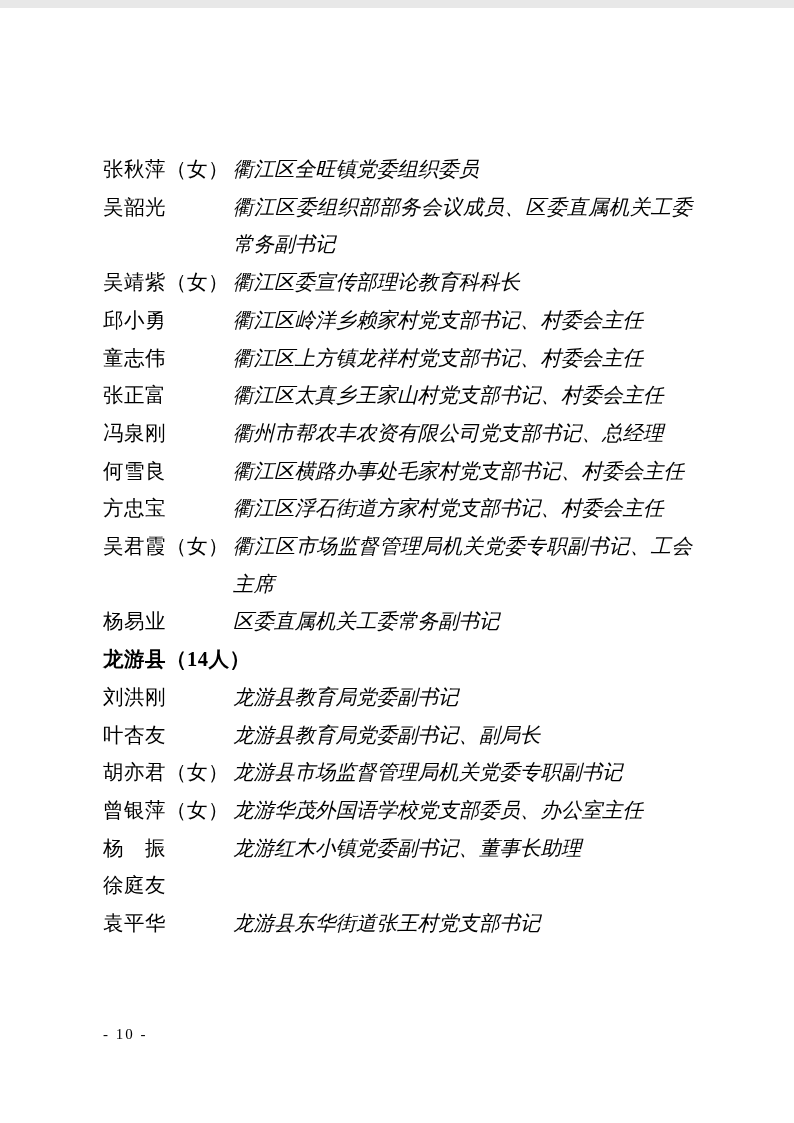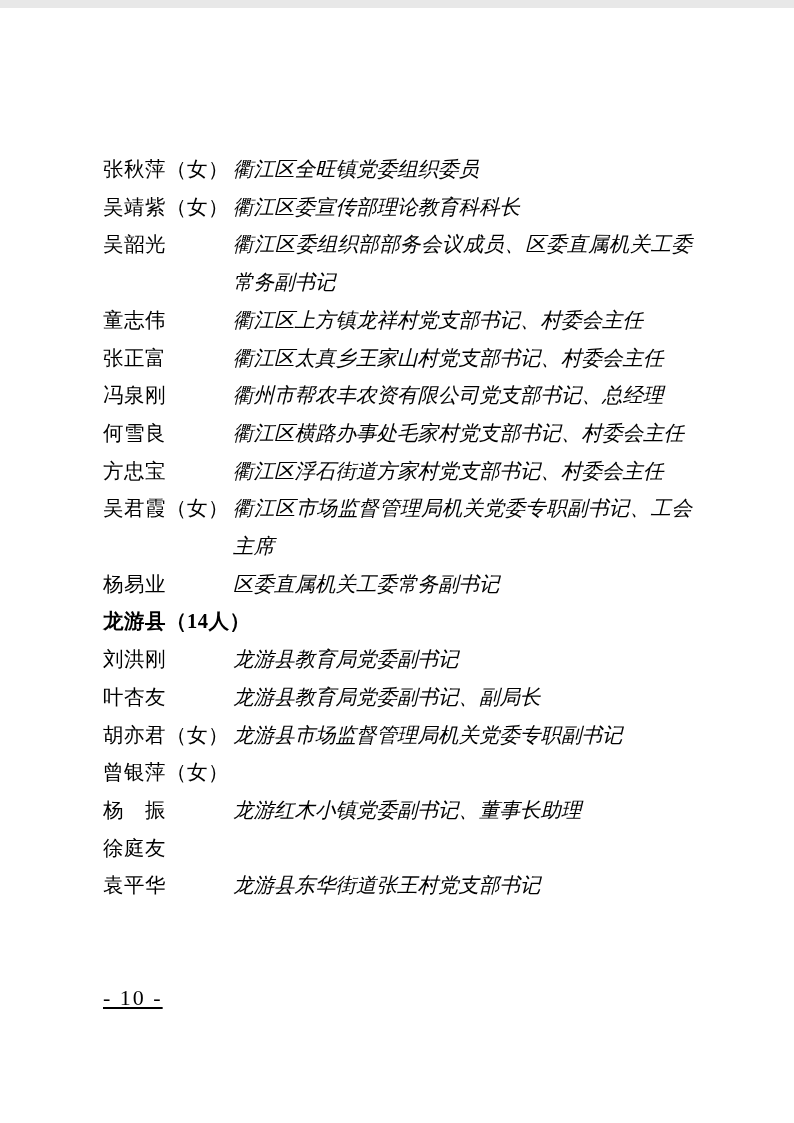--- a/index.html
+++ b/index.html
@@ -39,43 +39,46 @@
     font-style: italic;
   }
   .section {
     font-weight: bold;
     line-height: 37.7px;
     letter-spacing: 0.5px;
   }
   .footer {
     position: absolute;
     left: 103px;
-    top: 976px;
-    font-size: 22px;
+    top: 1012px;
+    font-size: 15px;
     letter-spacing: 2px;
     line-height: 28px;
-    text-decoration: underline;
   }
 </style>
 </head>
 <body>
 
 <div class="page">
   <div class="content">
       <div class="entry">
         <span class="name"><span>张秋萍</span><span>（女）</span></span>
         <span class="pos">衢江区全旺镇党委组织委员</span>
       </div>
       <div class="entry">
+        <span class="name"><span>吴韶光</span></span>
+        <span class="pos">衢江区委组织部部务会议成员、区委直属机关工委常务副书记</span>
+      </div>
+      <div class="entry">
         <span class="name"><span>吴靖紫</span><span>（女）</span></span>
         <span class="pos">衢江区委宣传部理论教育科科长</span>
       </div>
       <div class="entry">
-        <span class="name"><span>吴韶光</span></span>
-        <span class="pos">衢江区委组织部部务会议成员、区委直属机关工委常务副书记</span>
+        <span class="name"><span>邱小勇</span></span>
+        <span class="pos">衢江区岭洋乡赖家村党支部书记、村委会主任</span>
       </div>
       <div class="entry">
         <span class="name"><span>童志伟</span></span>
         <span class="pos">衢江区上方镇龙祥村党支部书记、村委会主任</span>
       </div>
       <div class="entry">
         <span class="name"><span>张正富</span></span>
         <span class="pos">衢江区太真乡王家山村党支部书记、村委会主任</span>
       </div>
       <div class="entry">
@@ -106,20 +109,21 @@
       <div class="entry">
         <span class="name"><span>叶杏友</span></span>
         <span class="pos">龙游县教育局党委副书记、副局长</span>
       </div>
       <div class="entry">
         <span class="name"><span>胡亦君</span><span>（女）</span></span>
         <span class="pos">龙游县市场监督管理局机关党委专职副书记</span>
       </div>
       <div class="entry">
         <span class="name"><span>曾银萍</span><span>（女）</span></span>
+        <span class="pos">龙游华茂外国语学校党支部委员、办公室主任</span>
       </div>
       <div class="entry">
         <span class="name"><span>杨　振</span></span>
         <span class="pos">龙游红木小镇党委副书记、董事长助理</span>
       </div>
       <div class="entry">
         <span class="name"><span>徐庭友</span></span>
       </div>
       <div class="entry">
         <span class="name"><span>袁平华</span></span>

